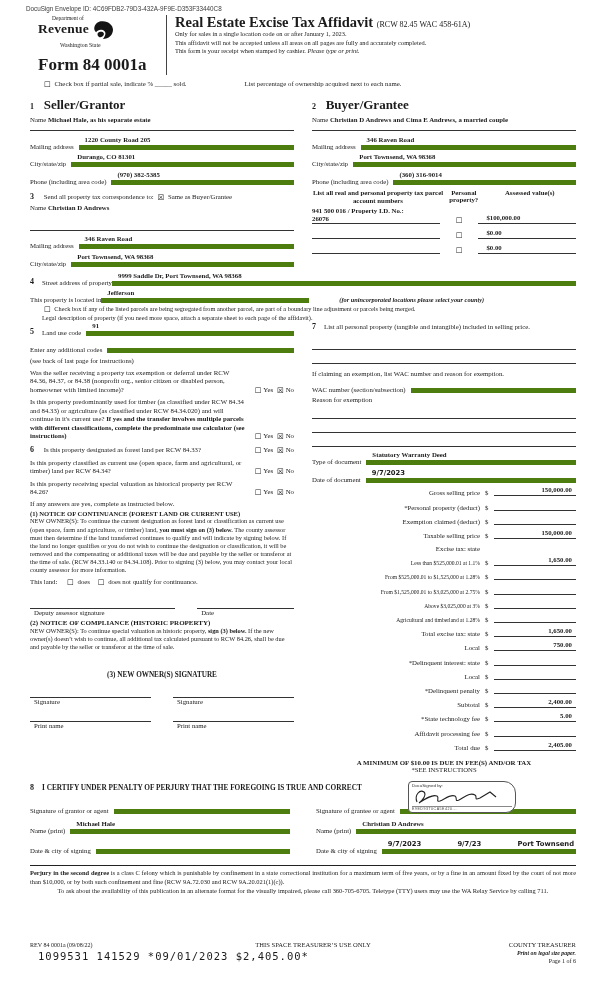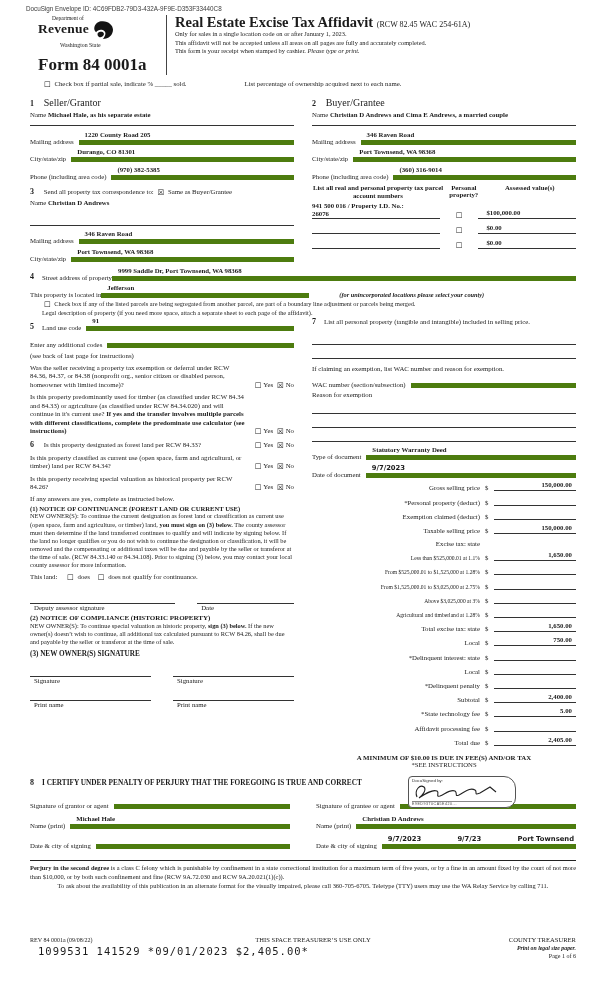--- a/index.html
+++ b/index.html
@@ -23,21 +23,21 @@
   .checkline .c1{margin-left:12px;}
   .checkline .c2{margin-left:58px;}
   
   .cb{font-family:"DejaVu Sans",sans-serif;font-size:7.5px;line-height:1;display:inline-block;
       vertical-align:-1px;margin:0 2px;}
   .b{font-weight:bold;}
   .i{font-style:italic;}
   .rule{border-bottom:1px solid #333;}
   .blankline{border-bottom:1px solid #333;height:9px;margin-bottom:4px;}
   .secnum{font-weight:bold;font-size:8px;padding-right:8px;}
-  .sechead{font-weight:normal;font-size:10px;}
+  .sechead{font-weight:bold;font-size:13px;}
   .fld{display:flex;align-items:flex-end;margin-bottom:3.5px;}
   .fld .lbl{white-space:nowrap;padding-right:5px;}
   .uv{flex:1;border-bottom:5px solid #4d7c0f;font-weight:bold;padding:0 2px 0 6px;min-height:9px;}
   .cols{display:flex;}
   .col{flex:1;min-width:0;}
   .gap-l{padding-right:9px;}
   .gap-r{padding-left:9px;}
   
   .pt-head{display:flex;font-weight:bold;text-align:center;line-height:1.15;margin-top:4px;}
   .pt-row{display:flex;align-items:flex-end;margin-bottom:5px;}
@@ -108,21 +108,21 @@
               <path d="M8 14c2-2 6-2 7 0 1 2-1 5-4 5-2 0-4-2-3-5z" fill="#141414"></path>
             </svg>
         </span>
       </div>
       <div class="wastate">Washington State</div>
       <div class="formno">Form 84 0001a</div>
     </div>
     <div class="hdr-right">
       <div class="title">
         <span>Real Estate Excise Tax Affidavit</span>
-        <span class="title-rcw">(RCW 82.45 WAC 254-61A)</span>
+        <span class="title-rcw">(RCW 82.45 WAC 458-61A)</span>
       </div>
       <div class="hnote">Only for sales in a single location code on or after January 1, 2023.</div>
       <div class="hnote">This affidavit will not be accepted unless all areas on all pages are fully and accurately completed.</div>
       <div class="hnote">
         <span>This form is your receipt when stamped by cashier. </span><span class="i">Please type or print.</span>
       </div>
     </div>
   </div>
 
   <div class="checkline">
@@ -330,21 +330,21 @@
           <div class="sigrule"></div>
           <div class="siglab">Date</div>
         </div>
       </div>
 
       <div class="ntitle" style="font-size:7px;">(2) NOTICE OF COMPLIANCE (HISTORIC PROPERTY)</div>
       <div class="notice">
         <span>NEW OWNER(S): To continue special valuation as historic property, </span><span class="b">sign (3) below.</span><span> If the new owner(s) doesn’t wish to continue, all additional tax calculated pursuant to RCW 84.26, shall be due and payable by the seller or transferor at the time of sale.</span>
       </div>
 
-      <div class="b" style="font-size:7.2px;margin:4px 0 2px;">(3)  NEW OWNER(S) SIGNATURE</div>
+      <div class="b" style="text-align:center;font-size:7.2px;margin:20px 0 2px;">(3)  NEW OWNER(S) SIGNATURE</div>
 
       <div class="sigpair">
         <div class="sigblk">
           <div class="sigrule"></div>
           <div class="siglab">Signature</div>
         </div>
         <div class="sigblk">
           <div class="sigrule"></div>
           <div class="siglab">Signature</div>
         </div>

